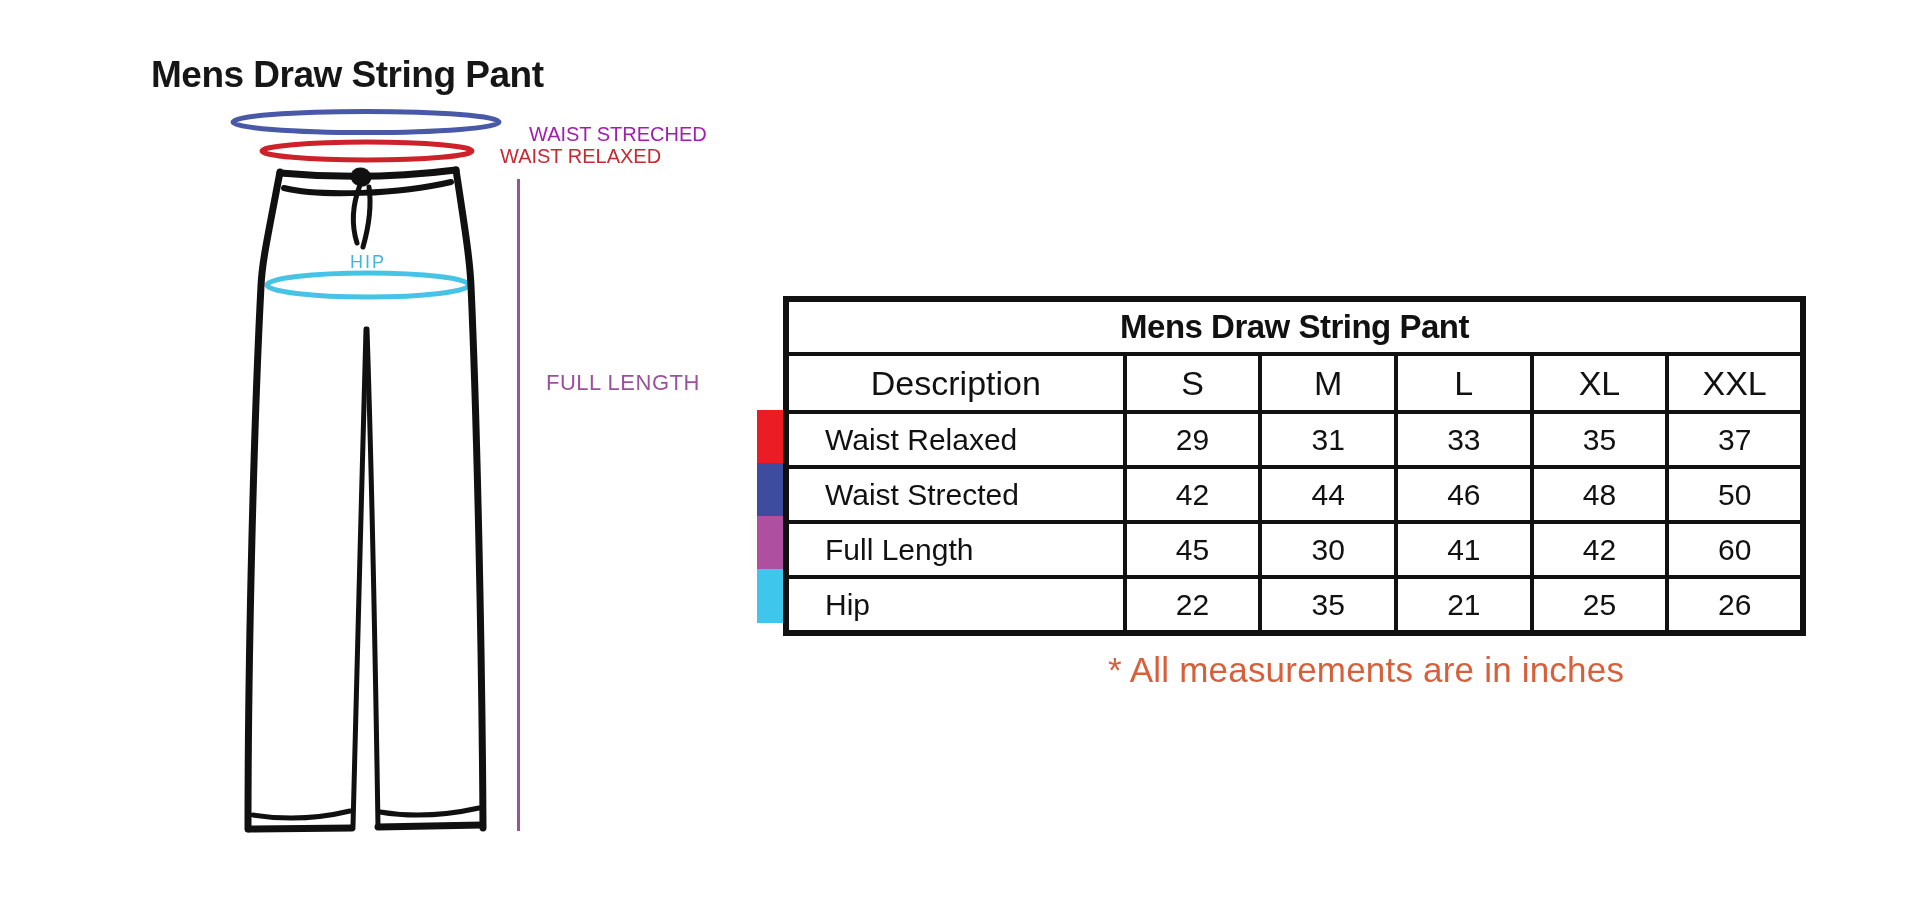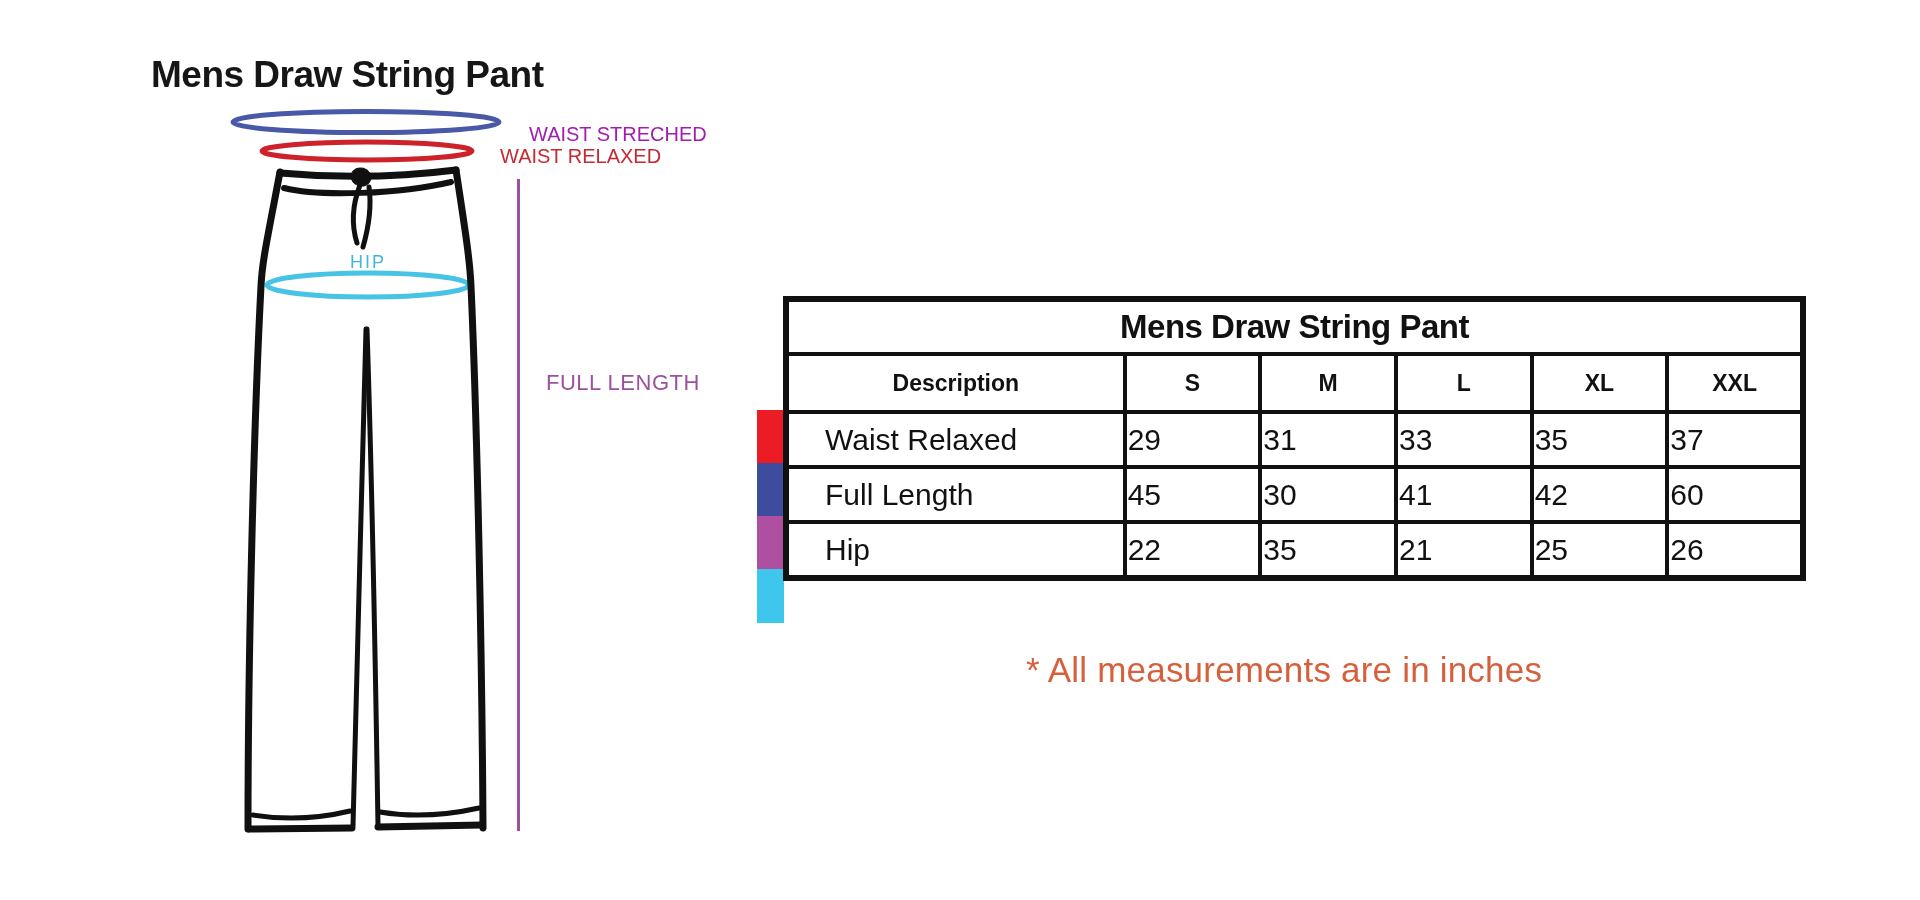--- a/index.html
+++ b/index.html
@@ -23,30 +23,30 @@
     position:absolute;left:783px;top:296px;width:1023px;
     border-collapse:collapse;table-layout:fixed;color:#111;
   }
   .size-table,
   .size-table td,
   .size-table th{border:4px solid #111;}
   .size-table{border-width:6px;}
   .size-table .title-row td{
     height:48px;text-align:center;font-size:33px;font-weight:bold;letter-spacing:-0.5px;
   }
-  .size-table .header-row th{height:52px;font-size:23px;font-weight:bold;}
-  .size-table .data-row td{height:49px;font-size:30px;}
+  .size-table .header-row th{height:52px;font-size:34px;font-weight:normal;}
+  .size-table .data-row td{height:49px;text-align:center;font-size:30px;}
   .size-table td.desc{text-align:left;padding-left:36px;}
   
   .swatch-col{position:absolute;left:757px;top:410px;width:27px;}
   .swatch{width:27px;height:53px;}
   .swatch:last-child{height:54px;}
   
   .footnote{
-    position:absolute;left:1026px;top:650px;font-size:35px;white-space:nowrap;letter-spacing:0.2px;
+    position:absolute;left:1108px;top:650px;font-size:35px;white-space:nowrap;letter-spacing:0.2px;
   }
 </style>
 </head>
 <body>
 
 <div class="diagram-title">Mens Draw String Pant</div>
 
 <svg id="pants-svg" viewBox="0 0 780 900" xmlns="http://www.w3.org/2000/svg" aria-hidden="true">
 
   <ellipse cx="366" cy="122" rx="133" ry="10.5" fill="none" stroke-width="5" stroke="#4a58a8"></ellipse>
@@ -110,20 +110,28 @@
   </tr>
   <tr class="data-row">
     <td class="desc">Waist Relaxed</td>
     <td>29</td>
     <td>31</td>
     <td>33</td>
     <td>35</td>
     <td>37</td>
   </tr>
   <tr class="data-row">
+    <td class="desc">Waist Strected</td>
+    <td>42</td>
+    <td>44</td>
+    <td>46</td>
+    <td>48</td>
+    <td>50</td>
+  </tr>
+  <tr class="data-row">
     <td class="desc">Full Length</td>
     <td>45</td>
     <td>30</td>
     <td>41</td>
     <td>42</td>
     <td>60</td>
   </tr>
   <tr class="data-row">
     <td class="desc">Hip</td>
     <td>22</td>

